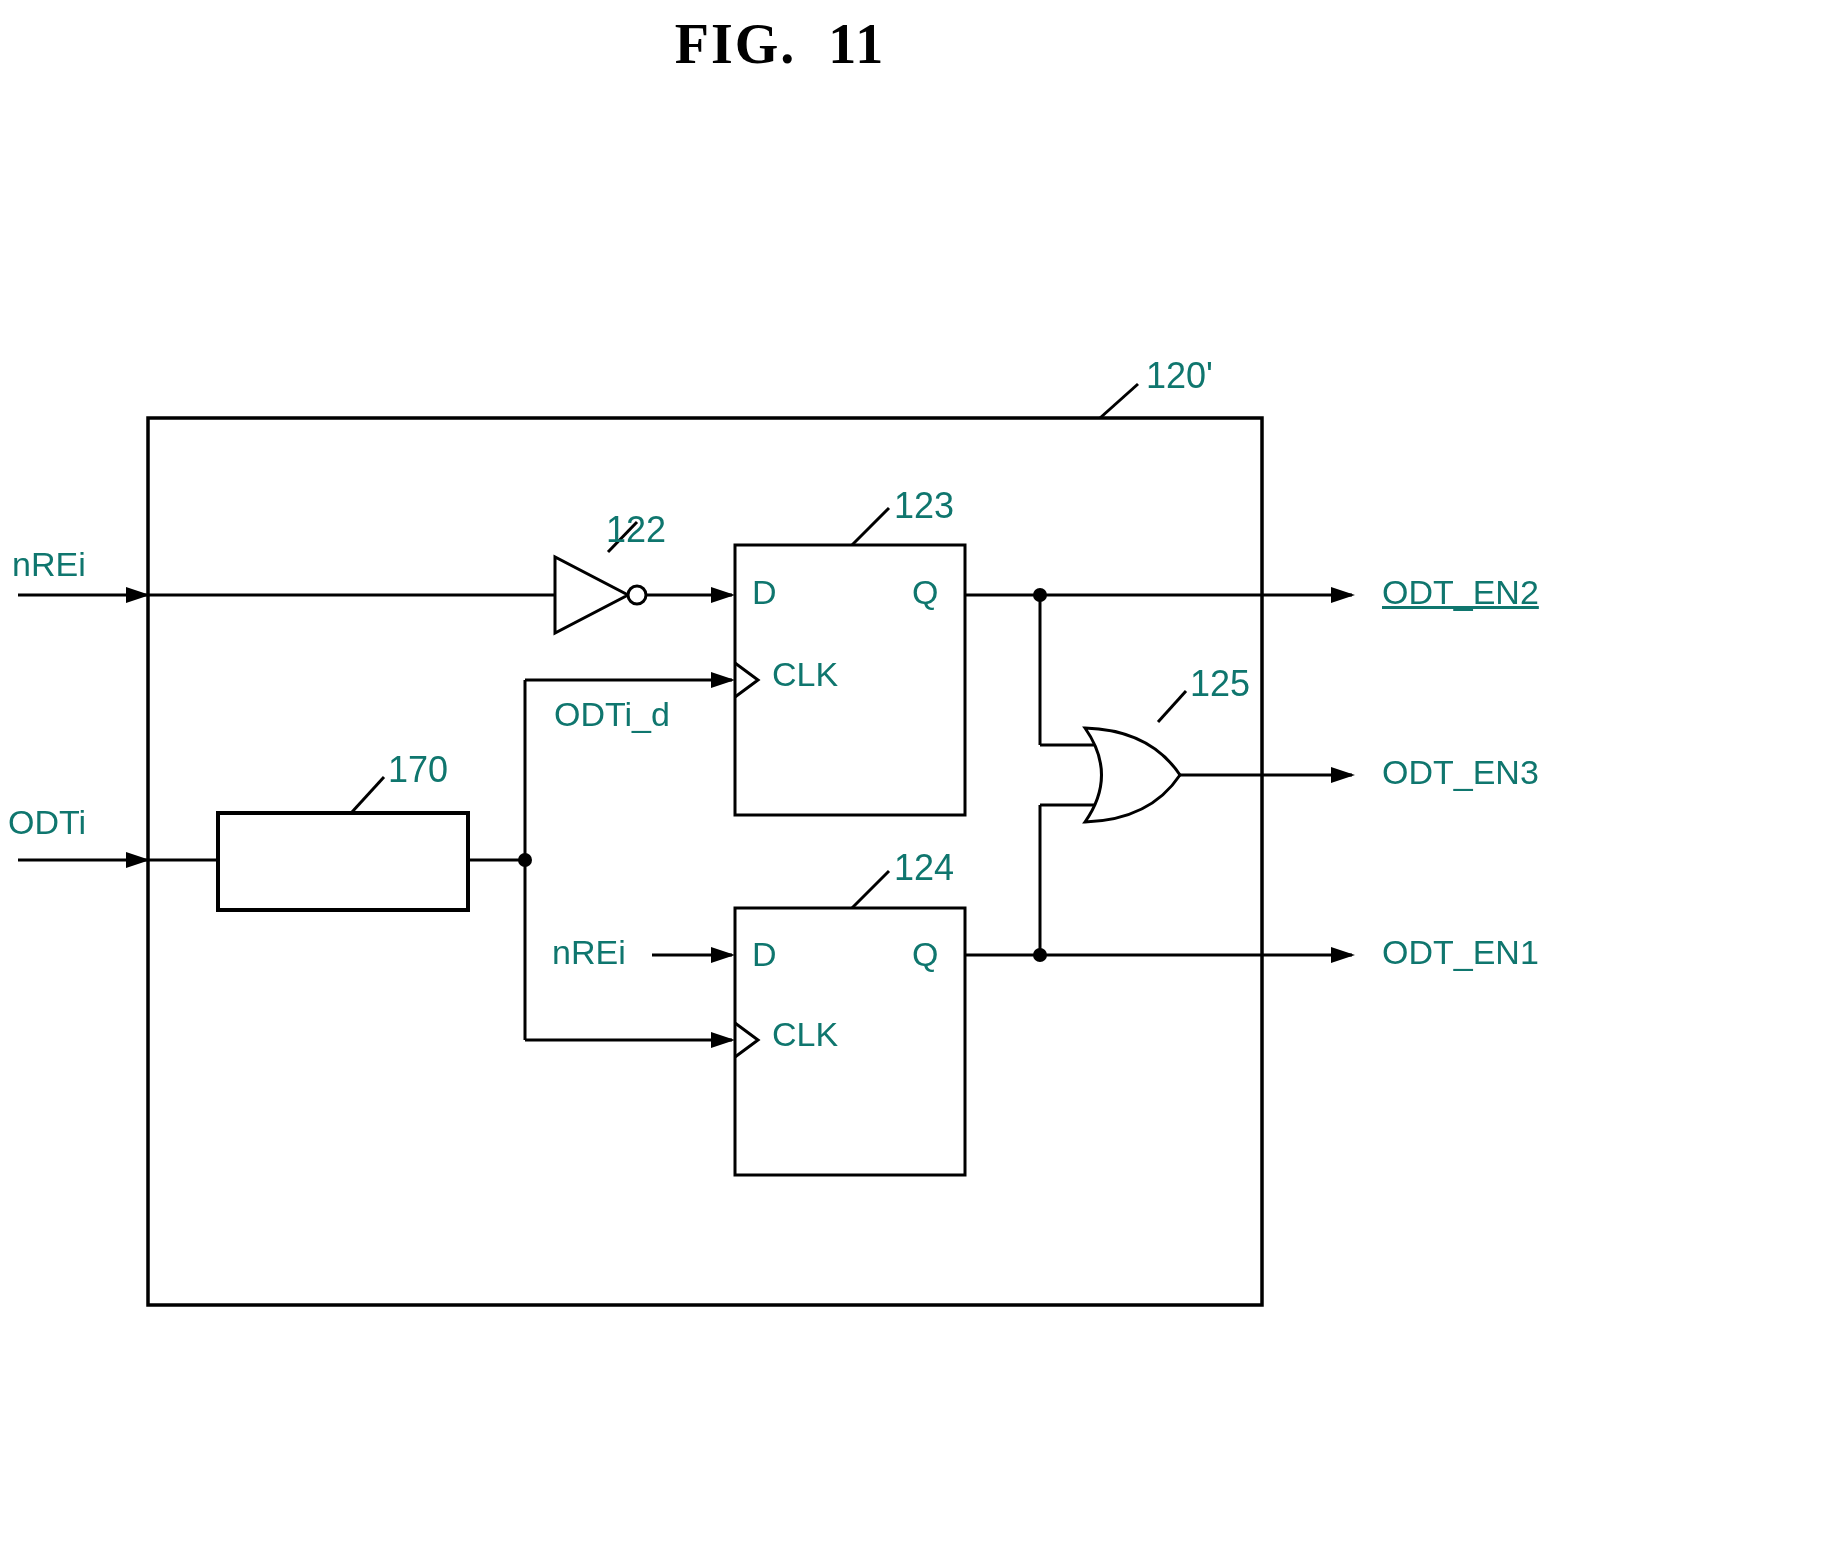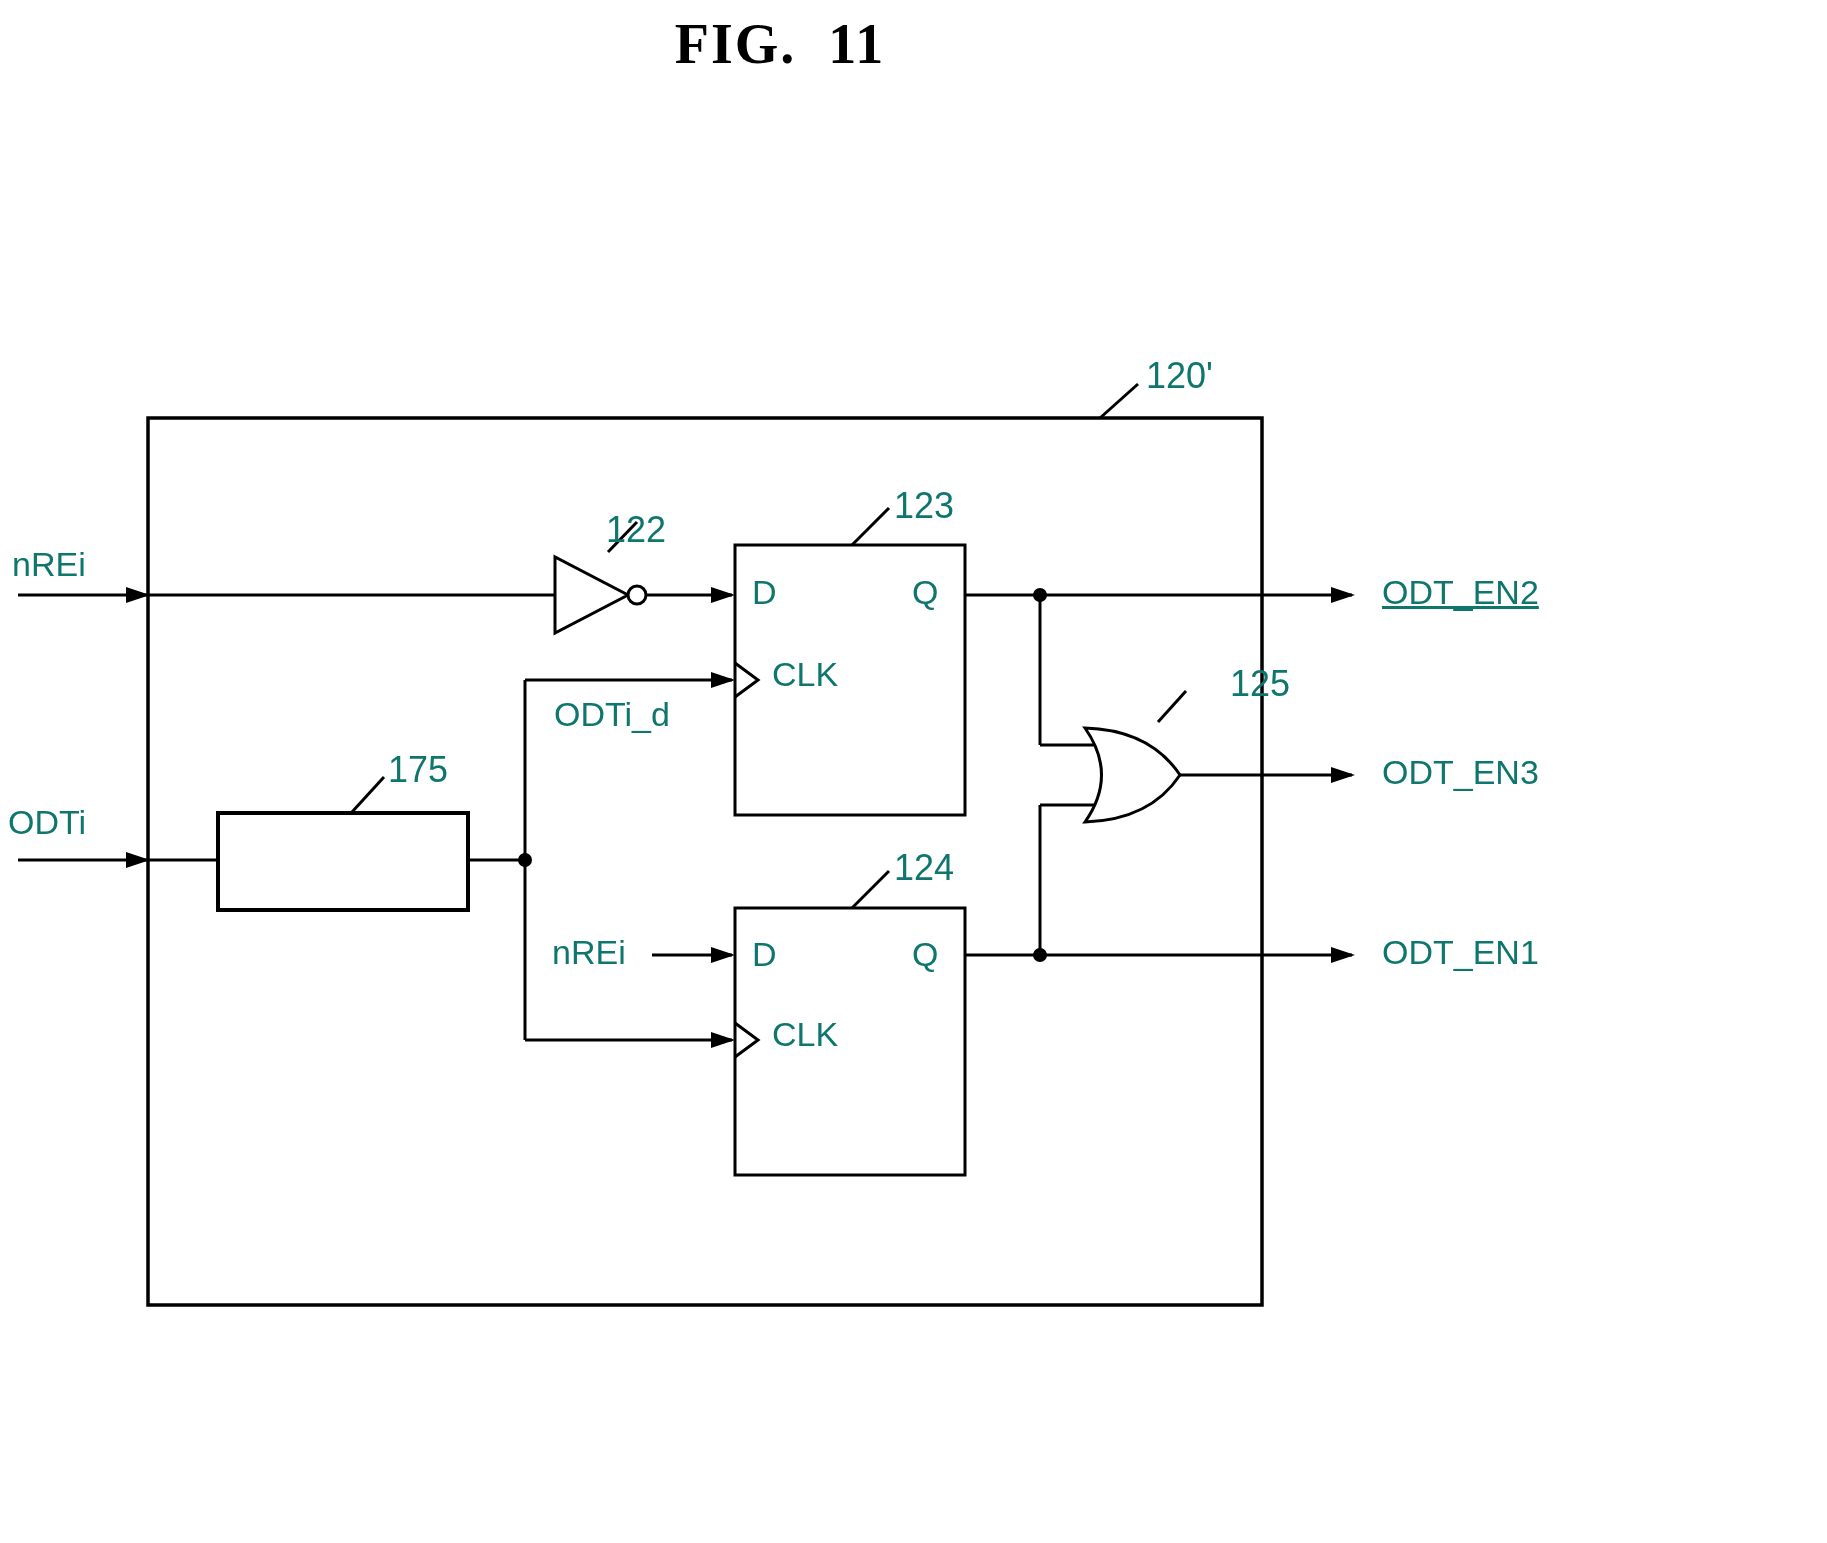--- a/index.html
+++ b/index.html
@@ -134,23 +134,23 @@
       <line x1="852" y1="908" x2="889" y2="871"></line>
       <line x1="1158" y1="722" x2="1186" y2="691"></line>
     </g>
   </svg>
 
   <div class="fig-title">FIG.  11</div>
 
   <div class="lbl ref" style="left:1146px; top:356px;">120'</div>
   <div class="lbl ref" style="left:606px;  top:510px;">122</div>
   <div class="lbl ref" style="left:894px;  top:486px;">123</div>
-  <div class="lbl ref" style="left:388px;  top:750px;">175</div>
+  <div class="lbl ref" style="left:388px;  top:750px;">170</div>
   <div class="lbl ref" style="left:894px;  top:848px;">124</div>
-  <div class="lbl ref" style="left:1190px; top:664px;margin-left:40px;">125</div>
+  <div class="lbl ref" style="left:1190px; top:664px;">125</div>
 
   <div class="lbl" style="left:12px; top:546px;">nREi</div>
   <div class="lbl" style="left:8px;  top:804px;">ODTi</div>
 
   <div class="lbl" style="left:1382px; top:574px;text-decoration:underline;">ODT_EN2</div>
   <div class="lbl" style="left:1382px; top:754px;">ODT_EN3</div>
   <div class="lbl" style="left:1382px; top:934px;">ODT_EN1</div>
 
   <div class="lbl" style="left:554px; top:696px;">ODTi_d</div>
   <div class="lbl" style="left:552px; top:934px;">nREi</div>

